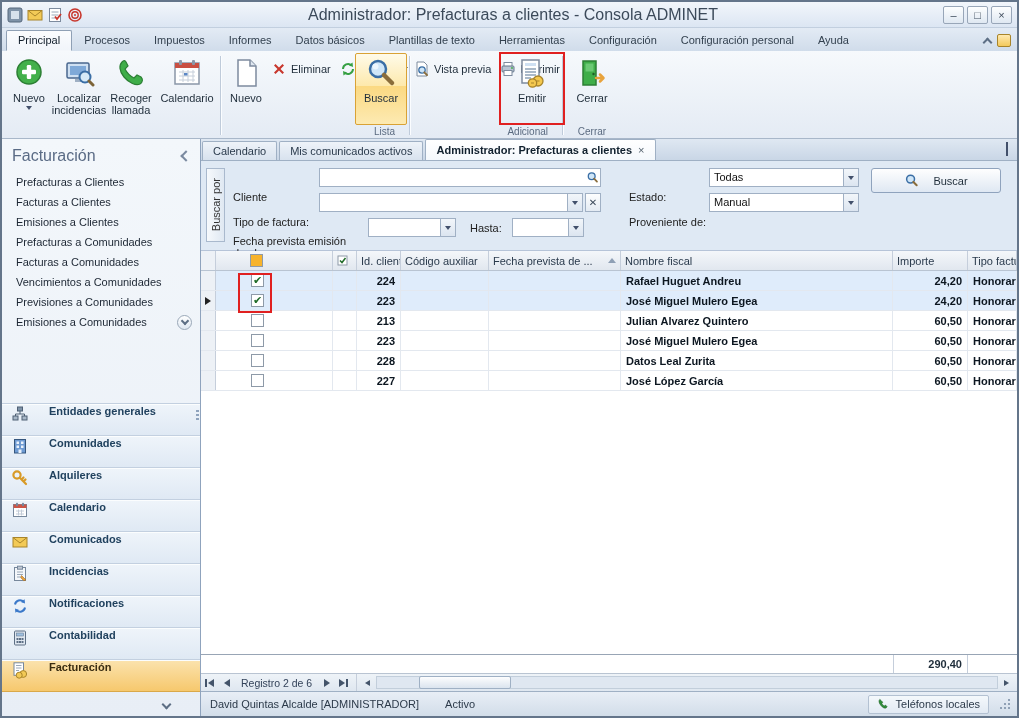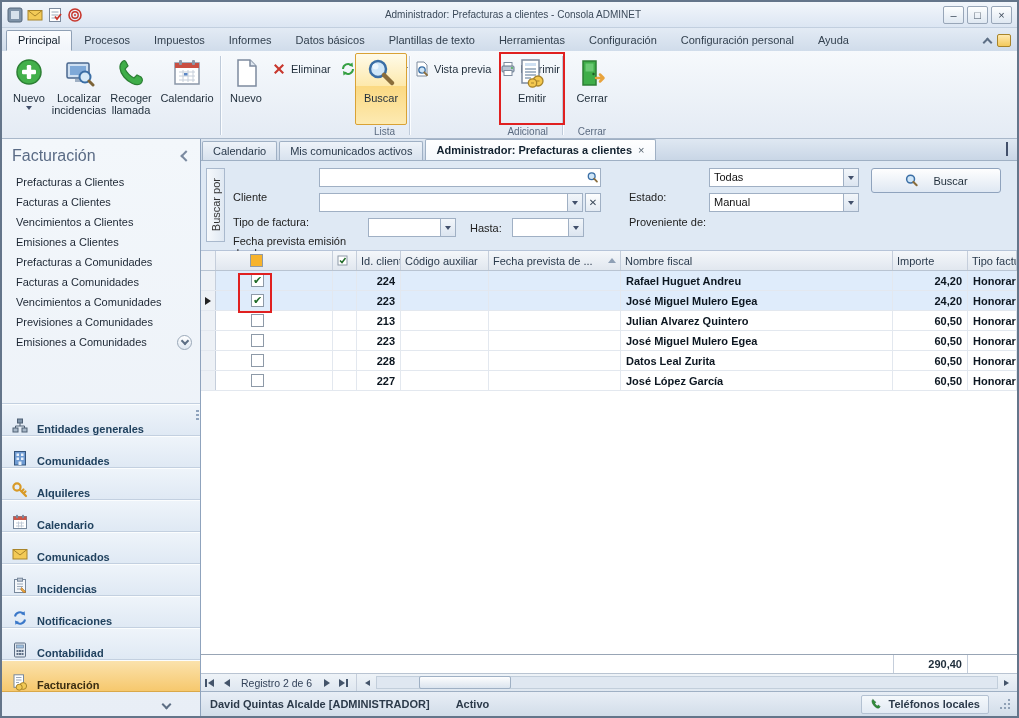--- a/index.html
+++ b/index.html
@@ -7,21 +7,21 @@
   body { font-family:"Liberation Sans","DejaVu Sans",sans-serif; font-size:11px; color:#1f2d3a; }
 
   .window { width:1019px; height:718px; border:2px solid #64758a; background:#dce6f2;
             display:flex; flex-direction:column; position:relative; overflow:hidden; }
 
   
   .titlebar { height:26px; flex:0 0 26px; display:flex; align-items:center; padding:0 5px;
               background:linear-gradient(#f2f6fb,#dce6f3); border-bottom:1px solid #c2cfdf; }
   .qat { display:flex; gap:4px; align-items:center; }
   .qat .ticon { width:16px; height:16px; display:flex; }
-  .wtitle { flex:1; text-align:center; font-size:10px; color:#3c4a5a; white-space:nowrap; overflow:hidden; }
+  .wtitle { flex:1; text-align:center; font-size:16px; color:#3c4a5a; white-space:nowrap; overflow:hidden; }
   .winbtns { display:flex; gap:3px; }
   .winbtn { width:21px; height:18px; border:1px solid #98a6b8; border-radius:2px; color:#3c4a5a;
             background:linear-gradient(#fdfefe,#dfe8f2); display:flex; align-items:center; justify-content:center; font-size:11px; }
 
   
   .rtabs { height:23px; flex:0 0 23px; display:flex; align-items:flex-end; padding:0 6px 0 4px;
            background:linear-gradient(#e3ebf5,#d0dcea); }
   .rtab { padding:3px 11px 4px; font-size:11px; color:#33414f; border:1px solid transparent; white-space:nowrap; }
   .rtab.active { background:linear-gradient(#fbfcfe,#f1f5fa); border-color:#8fa0b5; border-bottom-color:#f4f7fb;
                  border-radius:2px 2px 0 0; color:#101d2a; }
@@ -57,21 +57,21 @@
   .sidebar { width:199px; flex:0 0 199px; border-right:1px solid #8fa3bd; display:flex; flex-direction:column;
              background:linear-gradient(#f3f7fb,#e8eef6); position:relative; }
   .sb-title { display:flex; align-items:center; padding:8px 10px 5px 10px; font-size:16px; color:#5a6b85; }
   .sb-collapse { margin-left:auto; width:8px; height:8px; border-left:2px solid #7a8aa0; border-bottom:2px solid #7a8aa0; transform:rotate(45deg); }
   .sb-nav { padding-top:2px; }
   .sb-item { height:20px; line-height:20px; padding-left:14px; color:#1c2633; display:flex; align-items:center; }
   .sb-scrolldown { margin-left:auto; margin-right:8px; width:15px; height:15px; border-radius:50%; border:1px solid #9aa8b8;
                    background:linear-gradient(#ffffff,#dfe8f2); display:flex; align-items:center; justify-content:center; }
   .sb-scrolldown i { width:6px; height:6px; border-left:2px solid #5d6f85; border-bottom:2px solid #5d6f85; transform:rotate(-45deg); margin-top:-2px; }
   .sb-modules { margin-top:auto; border-top:1px solid #c3d0e0; }
-  .module { height:32px; display:flex; align-items:flex-end; gap:8px; padding-left:9px; font-weight:bold; color:#21425f;
+  .module { height:32px; display:flex; align-items:flex-start; gap:20px; padding-left:9px; font-weight:bold; color:#21425f;
             background:linear-gradient(#eef4fa,#dfe9f4); border-top:1px solid #fbfdfe; border-bottom:1px solid #c3d0e0; }
   .module.selected { background:linear-gradient(#fbe2ac,#f6c86d); border-bottom-color:#d9a84a; color:#3a2d12; }
   .module .micon { width:18px; height:18px; flex:0 0 18px; display:flex; }
   .sb-footer { height:24px; display:flex; align-items:center; justify-content:flex-end; padding-right:30px; }
   .sb-footer i { width:7px; height:7px; border-left:2px solid #5d6f85; border-bottom:2px solid #5d6f85; transform:rotate(-45deg); }
   .sb-dots { position:absolute; right:1px; top:47%; width:3px; height:2px; background:#8fa3bd;
              box-shadow:0 4px 0 #8fa3bd, 0 8px 0 #8fa3bd; }
 
   
   .main { flex:1; min-width:0; display:flex; flex-direction:column; background:#fff; }
@@ -143,21 +143,21 @@
   .bar { width:2px; height:8px; background:#44546a; }
   .nav-label { padding:0 6px; font-size:10.5px; white-space:nowrap; }
   .hscroll { flex:1; height:17px; display:flex; align-items:center; margin-left:4px; border-left:1px solid #c5cedb; padding:0 2px; }
   .hs-track { flex:1; height:13px; background:#dfe7f1; border:1px solid #c2cedb; position:relative; }
   .hs-thumb { position:absolute; left:42px; top:-1px; width:92px; height:13px; border:1px solid #9fb0c4; border-radius:2px;
               background:linear-gradient(#fdfdfe,#dbe4ee); }
   .t-l.sm { border-width:3px 5px 3px 0; } .t-r.sm { border-width:3px 0 3px 5px; }
 
   
   .status { height:25px; flex:0 0 25px; background:linear-gradient(#e8eef6,#d2dde9); border-top:1px solid #9fb0c4;
-            display:flex; align-items:center; padding:0 6px 0 9px; color:#2c3a4a;font-weight:bold; }
+            display:flex; align-items:center; padding:0 6px 0 9px; color:#2c3a4a; }
   .st-user { margin-right:26px; }
   .st-right { margin-left:auto; display:flex; align-items:center; gap:6px; border:1px solid #b3c1d2; border-radius:2px;
               background:linear-gradient(#f4f8fc,#e2eaf3); padding:2px 8px; margin-right:10px; }
   .grip { width:12px; height:12px; position:relative; }
   .grip::after { content:""; position:absolute; right:1px; bottom:1px; width:2px; height:2px; background:#8fa0b5;
                  box-shadow:-4px 0 #8fa0b5, -8px 0 #8fa0b5, 0 -4px #8fa0b5, -4px -4px #8fa0b5, 0 -8px #8fa0b5; }
 
   
   .annotation { position:absolute; border:2px solid #e02020; pointer-events:none; z-index:40; }
   .ann-emitir { left:-6px; right:-6px; top:-2px; bottom:-1px; }
@@ -371,23 +371,20 @@
         <span class="sb-collapse"></span>
       </div>
       <div class="sb-nav">
           <div class="sb-item">
             <span>Prefacturas a Clientes</span>
           </div>
           <div class="sb-item">
             <span>Facturas a Clientes</span>
           </div>
           <div class="sb-item">
-            <span>Vencimientos a Clientes</span>
-          </div>
-          <div class="sb-item">
             <span>Emisiones a Clientes</span>
           </div>
           <div class="sb-item">
             <span>Prefacturas a Comunidades</span>
           </div>
           <div class="sb-item">
             <span>Facturas a Comunidades</span>
           </div>
           <div class="sb-item">
             <span>Vencimientos a Comunidades</span>

